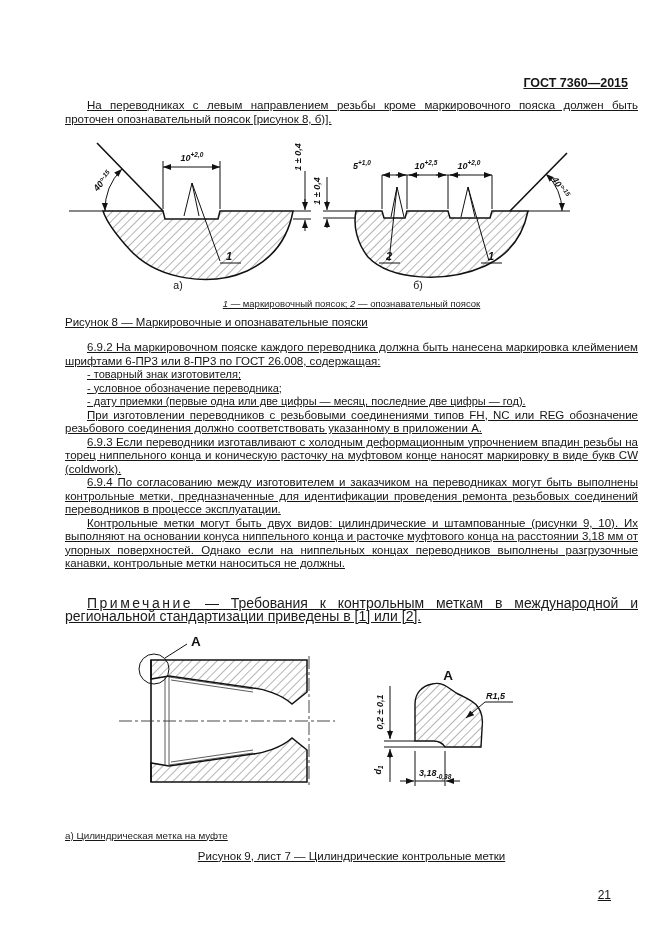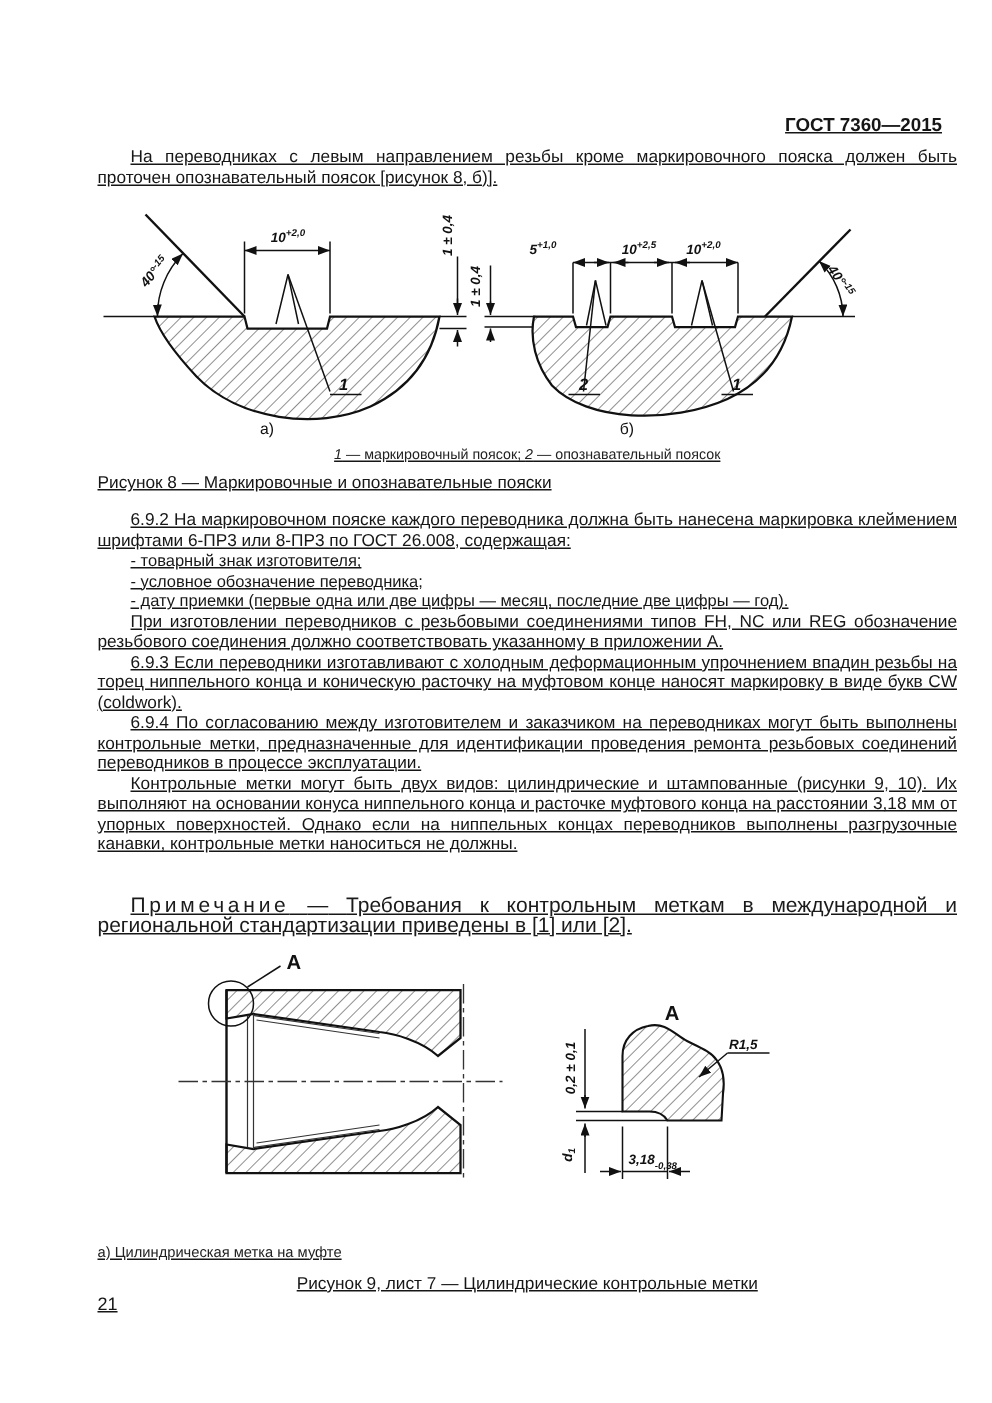--- a/index.html
+++ b/index.html
@@ -13,21 +13,21 @@
   .bullet { font-size:11px; line-height:13.5px; padding-left:22px; }
   .fig-wrap { margin-top:5px; }
   svg { display:block; }
   .fig-legend { font-size:9.5px; text-align:center; margin-top:3px; color:#222; }
   .fig-legend .it { font-style:italic; }
   .fig-title { font-size:11.5px; text-align:left; margin-top:7px; margin-bottom:13px; }
   .note { font-size:14px; line-height:13px; text-align:justify; text-indent:22px; margin-top:26px; color:#1b1b1b; }
   .note .nlabel { letter-spacing:2.5px; }
   .caption-sm { font-size:9.8px; margin-top:20px; color:#222; }
   .fig-title2 { font-size:11.5px; text-align:center; margin-top:9px; }
-  .page-num { text-align:left; font-size:12px; padding-right:27px; }
+  .page-num { text-align:right; font-size:12px; padding-right:27px; margin-top:26px; }
   
   text { font-family:"Liberation Sans", sans-serif; fill:#111; }
   .dim { font-size:9px; font-style:italic; font-weight:bold; }
   .tol { font-size:6.5px; font-style:italic; font-weight:bold; }
   .callout { font-size:11px; font-style:italic; font-weight:bold; }
   .sublab { font-size:10.5px; }
   .detail { font-size:13.5px; font-weight:bold; }
   .thin { stroke:#111; stroke-width:1; fill:none; }
   .hair { stroke:#333; stroke-width:0.8; fill:none; }
   .thick { stroke:#111; stroke-width:1.6; fill:none; }

